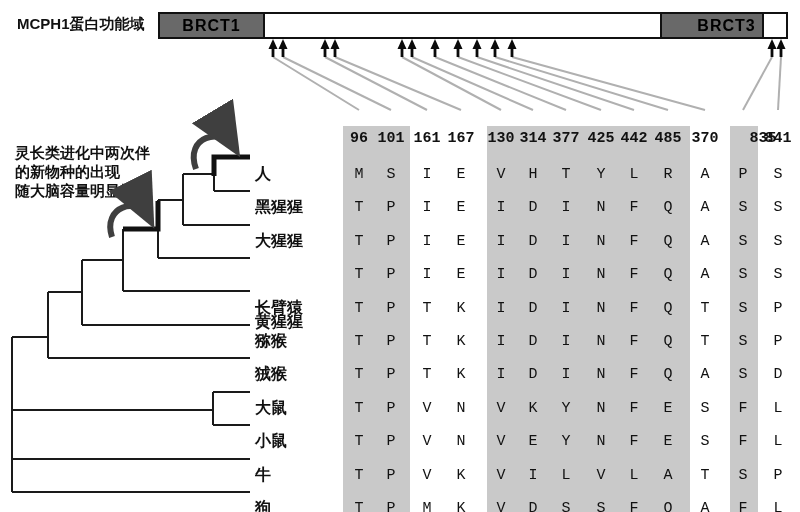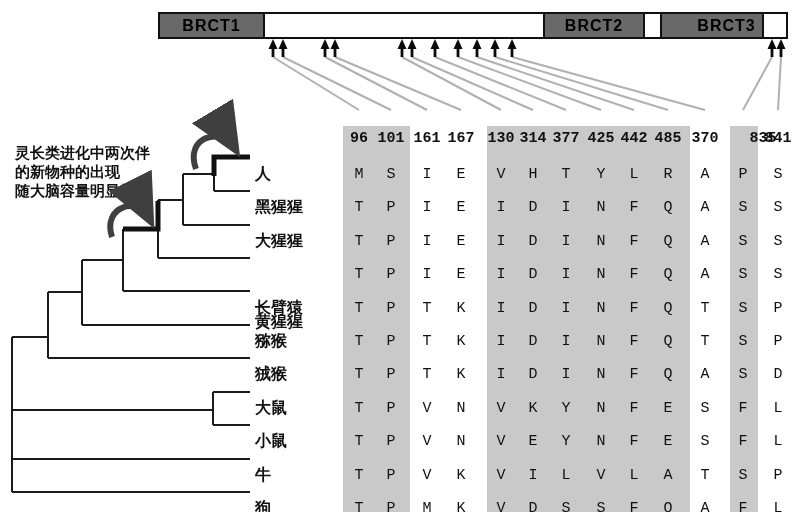--- a/index.html
+++ b/index.html
@@ -27,24 +27,24 @@
   .pos{position:absolute;transform:translate(-50%,-50%);font-size:15px;font-weight:bold;white-space:nowrap;}
   .cell{position:absolute;transform:translate(-50%,-50%);font-size:15px;white-space:nowrap;}
   .species{position:absolute;transform:translateY(-50%);font-size:16px;font-weight:bold;white-space:nowrap;}
   #band-layer,#table-layer{position:absolute;left:0;top:16px;width:100%;height:100%;font-family:Liberation Mono, monospace;}
 </style>
 </head>
 <body>
 
 <div id="canvas">
 
+  <div id="protein-title">MCPH1蛋白功能域</div>
 
   <div id="protein-bar">
     <div class="dom d1" style="background: rgb(105, 105, 105);">BRCT1</div>
-    <div class="dom d2" style="background: rgb(105, 105, 105);">BRCT2</div>
     <div class="dom d3" style="background: rgb(105, 105, 105);">BRCT3</div>
   </div>
 
   <div id="annotation">
     <div>灵长类进化中两次伴</div>
     <div>的新物种的出现</div>
     <div>随大脑容量明显增加</div>
   </div>
 
   <div id="band-layer">

